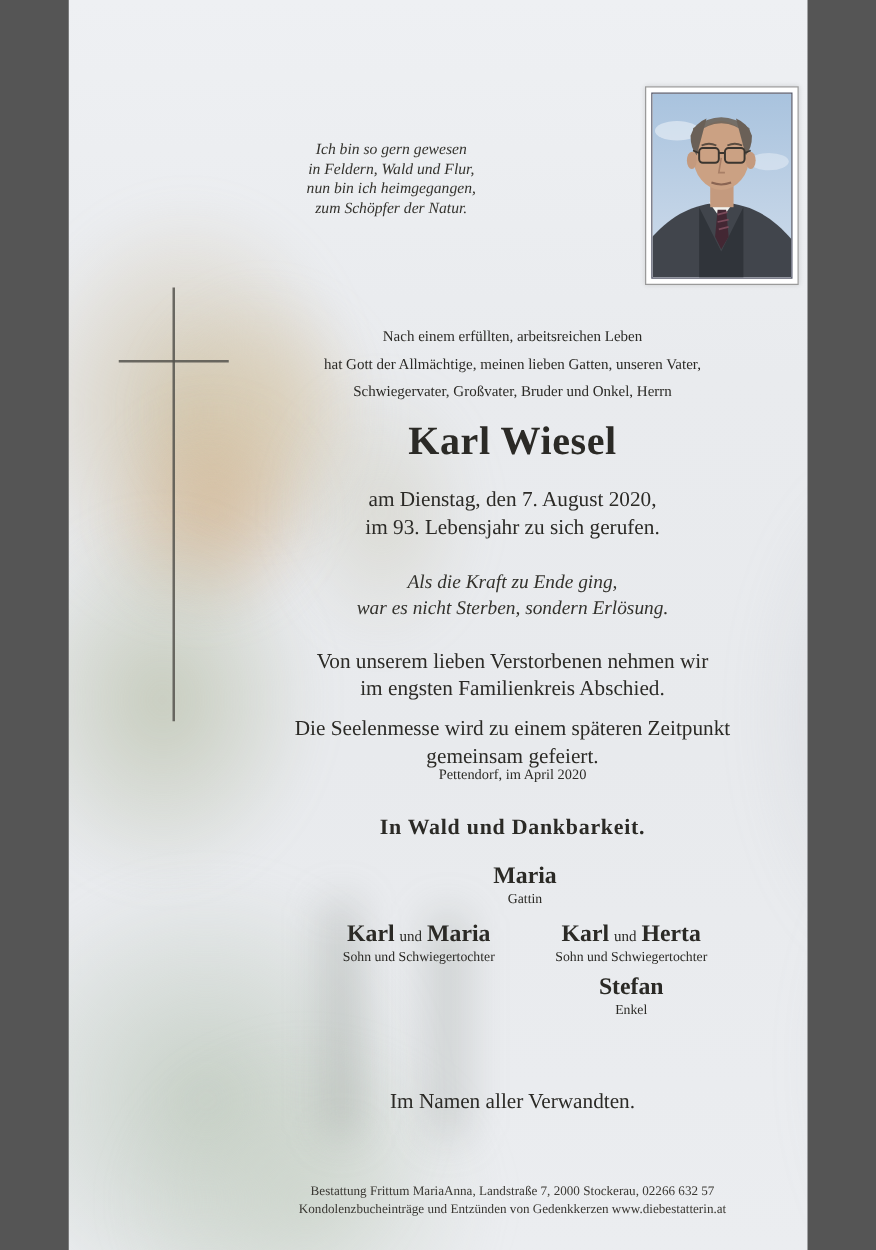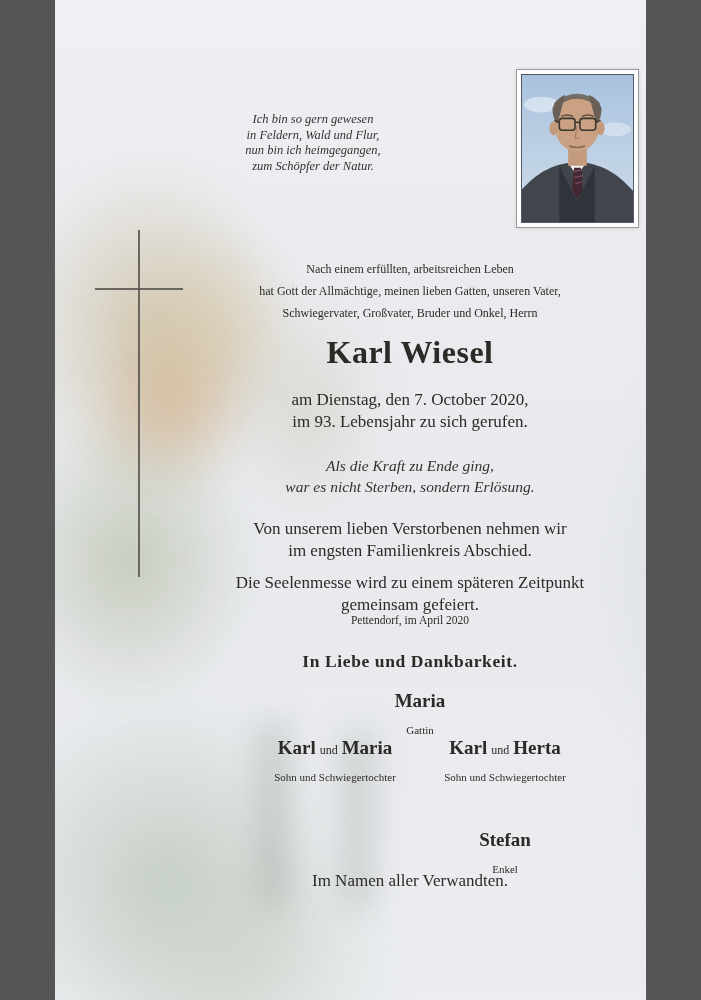--- a/index.html
+++ b/index.html
@@ -44,25 +44,25 @@
   .intro{left:85px;top:258px;width:540px;font-size:12px;line-height:22px;}
   .name {left:85px;top:334px;width:540px;font-size:32px;font-weight:bold;letter-spacing:.5px;}
   .datel{left:85px;top:389px;width:540px;font-size:17px;line-height:21.5px;}
   .verse{left:85px;top:455px;width:540px;font-style:italic;font-size:15.5px;line-height:21px;color:#33322d;}
   .fw1  {left:85px;top:518px;width:540px;font-size:17px;line-height:21.5px;}
   .fw2  {left:85px;top:572px;width:540px;font-size:17px;line-height:21.5px;}
   .place{left:85px;top:614px;width:540px;font-size:11.5px;}
   .grat {left:85px;top:651px;width:540px;font-size:17.5px;font-weight:bold;letter-spacing:.6px;}
   .mourner .nm{font-size:19px;font-weight:bold;}
   .mourner .conn{font-size:12px;font-weight:normal;}
-  .mourner .rel{font-size:11px;margin-top:12px;}
+  .mourner .rel{font-size:11px;margin-top:1px;}
   .m-spouse  {left:215px;top:690px;width:300px;}
   .m-son1    {left:160px;top:737px;width:240px;}
   .m-son2    {left:330px;top:737px;width:240px;}
-  .m-grandson{left:330px;top:829px;width:240px;}
+  .m-grandson{left:330px;top:779px;width:240px;}
   .closing{left:85px;top:871px;width:540px;font-size:17px;}
   .footer {left:85px;top:947px;width:540px;font-size:10.5px;line-height:13.5px;color:#3a3833;}
   .printcode{left:648px;top:980px;width:46px;font-size:5.5px;color:#b5bac3;text-align:right;letter-spacing:.3px;}
 </style>
 </head>
 <body>
 
 <div id="page">
 
   <div class="bg">
@@ -134,42 +134,42 @@
 
   <div class="txt intro">
     <div>Nach einem erfüllten, arbeitsreichen Leben</div>
     <div>hat Gott der Allmächtige, meinen lieben Gatten, unseren Vater,</div>
     <div>Schwiegervater, Großvater, Bruder und Onkel, Herrn</div>
   </div>
 
   <div class="txt name">Karl Wiesel</div>
 
   <div class="txt datel">
-    <div>am Dienstag, den 7. October 2020,</div>
+    <div>am Dienstag, den 7. August 2020,</div>
     <div>im 93. Lebensjahr zu sich gerufen.</div>
   </div>
 
   <div class="txt verse">
     <div>Als die Kraft zu Ende ging,</div>
     <div>war es nicht Sterben, sondern Erlösung.</div>
   </div>
 
   <div class="txt fw2">
     <div>Die Seelenmesse wird zu einem späteren Zeitpunkt</div>
     <div>gemeinsam gefeiert.</div>
   </div>
 
   <div class="txt fw1">
     <div>Von unserem lieben Verstorbenen nehmen wir</div>
     <div>im engsten Familienkreis Abschied.</div>
   </div>
 
   <div class="txt place">Pettendorf, im April 2020</div>
 
-  <div class="txt grat">In Liebe und Dankbarkeit.</div>
+  <div class="txt grat">In Wald und Dankbarkeit.</div>
 
   <div class="txt mourner m-spouse">
     <div class="nm">Maria</div>
     <div class="rel">Gattin</div>
   </div>
 
   <div class="txt mourner m-son1">
     <div><span class="nm">Karl</span> <span class="conn">und</span> <span class="nm">Maria</span></div>
     <div class="rel">Sohn und Schwiegertochter</div>
   </div>
@@ -179,16 +179,20 @@
     <div class="rel">Sohn und Schwiegertochter</div>
   </div>
 
   <div class="txt mourner m-grandson">
     <div class="nm">Stefan</div>
     <div class="rel">Enkel</div>
   </div>
 
   <div class="txt closing">Im Namen aller Verwandten.</div>
 
+  <div class="txt footer">
+    <div>Bestattung Frittum MariaAnna, Landstraße 7, 2000 Stockerau, 02266 632 57</div>
+    <div>Kondolenzbucheinträge und Entzünden von Gedenkkerzen www.diebestatterin.at</div>
+  </div>
 
   <div class="txt printcode">G-FB 0021</div>
 
 </div>
 
 </body></html>

